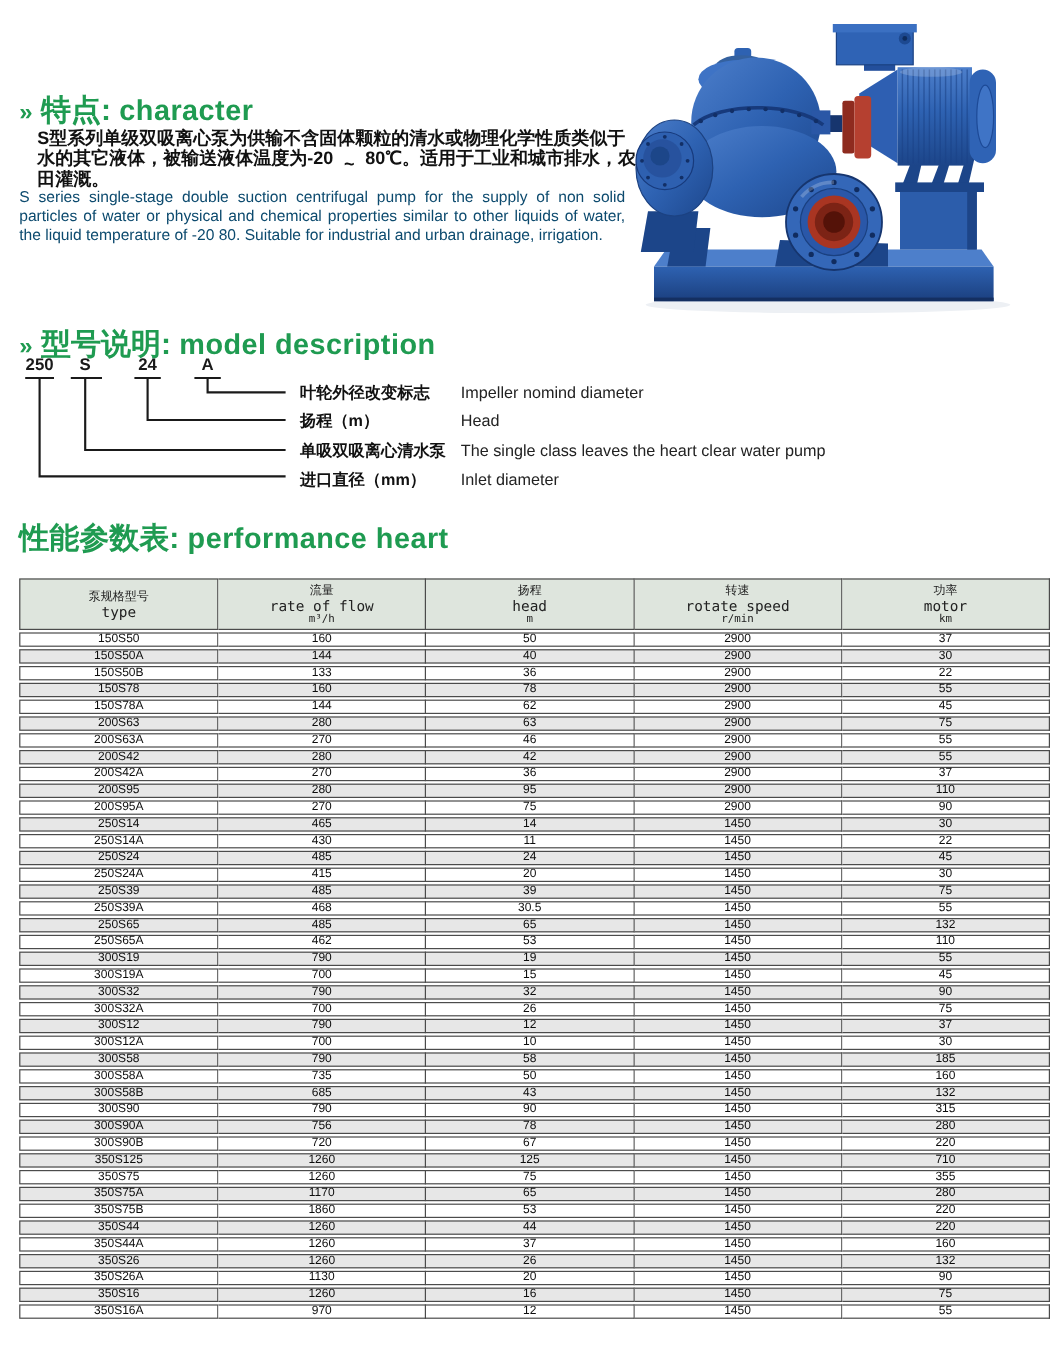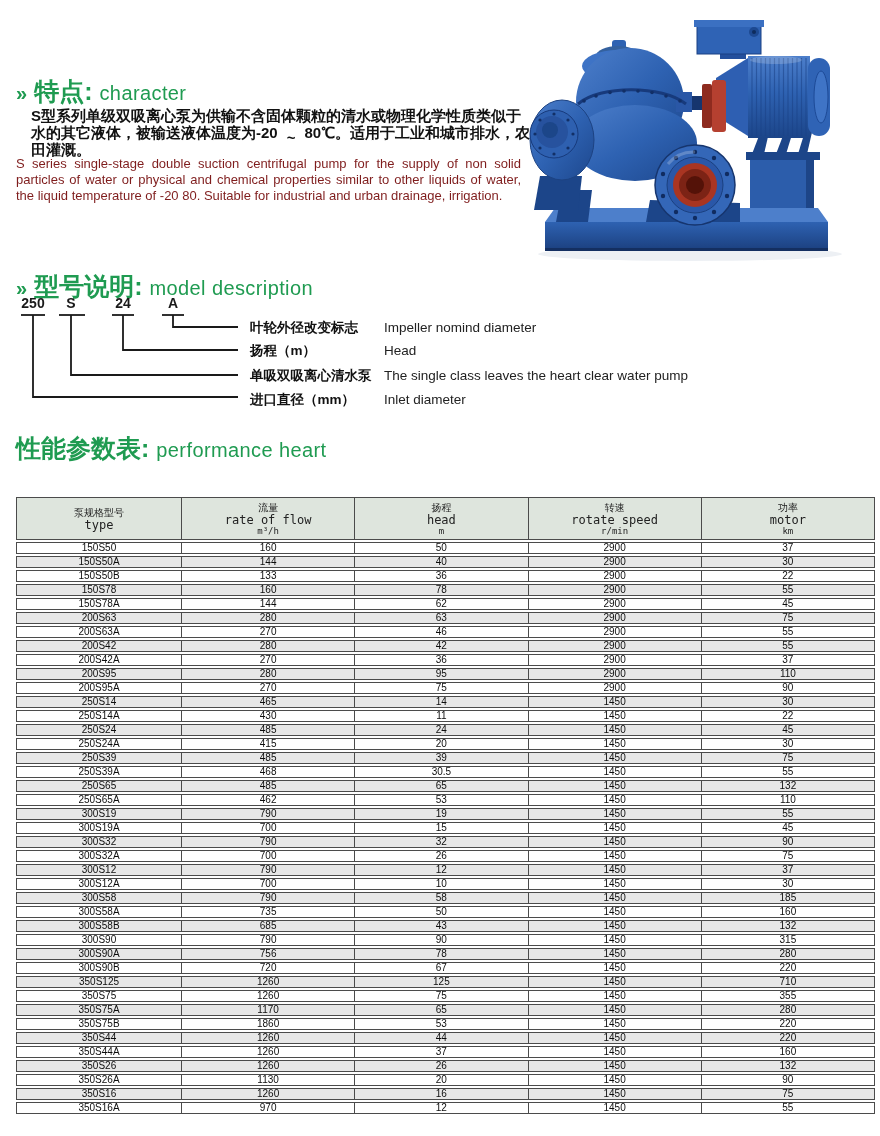--- a/index.html
+++ b/index.html
@@ -6,38 +6,38 @@
   body{
     width:880px;height:1136px;position:relative;overflow:hidden;
     background:#ffffff;color:var(--text-dark,#1a1a1a);
     font-family:"Liberation Sans",sans-serif;
   }
   
   .sec-head{position:absolute;left:16px;display:flex;align-items:baseline;gap:7px;
     color:var(--accent-green,#1f9b51);white-space:nowrap;}
   .chev{font-size:20px;font-weight:bold;}
   .head-zh{font-size:25px;font-weight:bold;}
-  .head-en{font-size:20px;font-weight:400;letter-spacing:.4px;}
+  .head-en{font-size:24px;font-weight:700;letter-spacing:.4px;}
 
   .zh-para{position:absolute;left:16px;top:92px;width:502px;margin:15px;
     font-size:15px;font-weight:bold;line-height:17px;color:#111;}
   .tilde{position:relative;top:5px;padding:0 9px;font-weight:bold;}
   .en-para{position:absolute;left:16px;top:156px;width:505px;margin:0;
-    font-size:13px;line-height:16px;text-align:justify;color:#7f1d1d;}
+    font-size:13px;line-height:16px;text-align:justify;color:#0c4a6e;}
 
   
   .diagram{position:absolute;left:16px;top:288px;width:730px;height:132px;}
   .diagram svg{display:block;}
   .dg-line{stroke:#1a1a1a;stroke-width:1.8;fill:none;}
   .dg-code{font-family:"Liberation Sans",sans-serif;font-size:14px;font-weight:bold;fill:#1a1a1a;}
   .dg-zh{font-family:"Liberation Sans",sans-serif;font-size:13.5px;font-weight:600;fill:#111;}
   .dg-en{font-family:"Liberation Sans",sans-serif;font-size:13.5px;fill:#222;}
 
   
-  .perf-table{position:absolute;left:16px;top:495px;width:859px;
+  .perf-table{position:absolute;left:16px;top:480px;width:859px;
     border-collapse:separate;border-spacing:0 2px;table-layout:fixed;}
   .perf-table th,.perf-table td{
     border:1px solid var(--table-border,#4b4b4b);border-left:none;
     text-align:center;padding:0;}
   .perf-table th:first-child,.perf-table td:first-child{
     border-left:1px solid var(--table-border,#4b4b4b);}
   .perf-table th{background:var(--table-header-bg,#dee5dd);height:41px;
     font-weight:normal;vertical-align:middle;}
   .perf-table td{height:10px;font-size:10px;line-height:10px;color:#0d0d0d;background:#fff;}
   .perf-table tr.alt td{background:var(--table-row-alt,#e7e7e7);}

